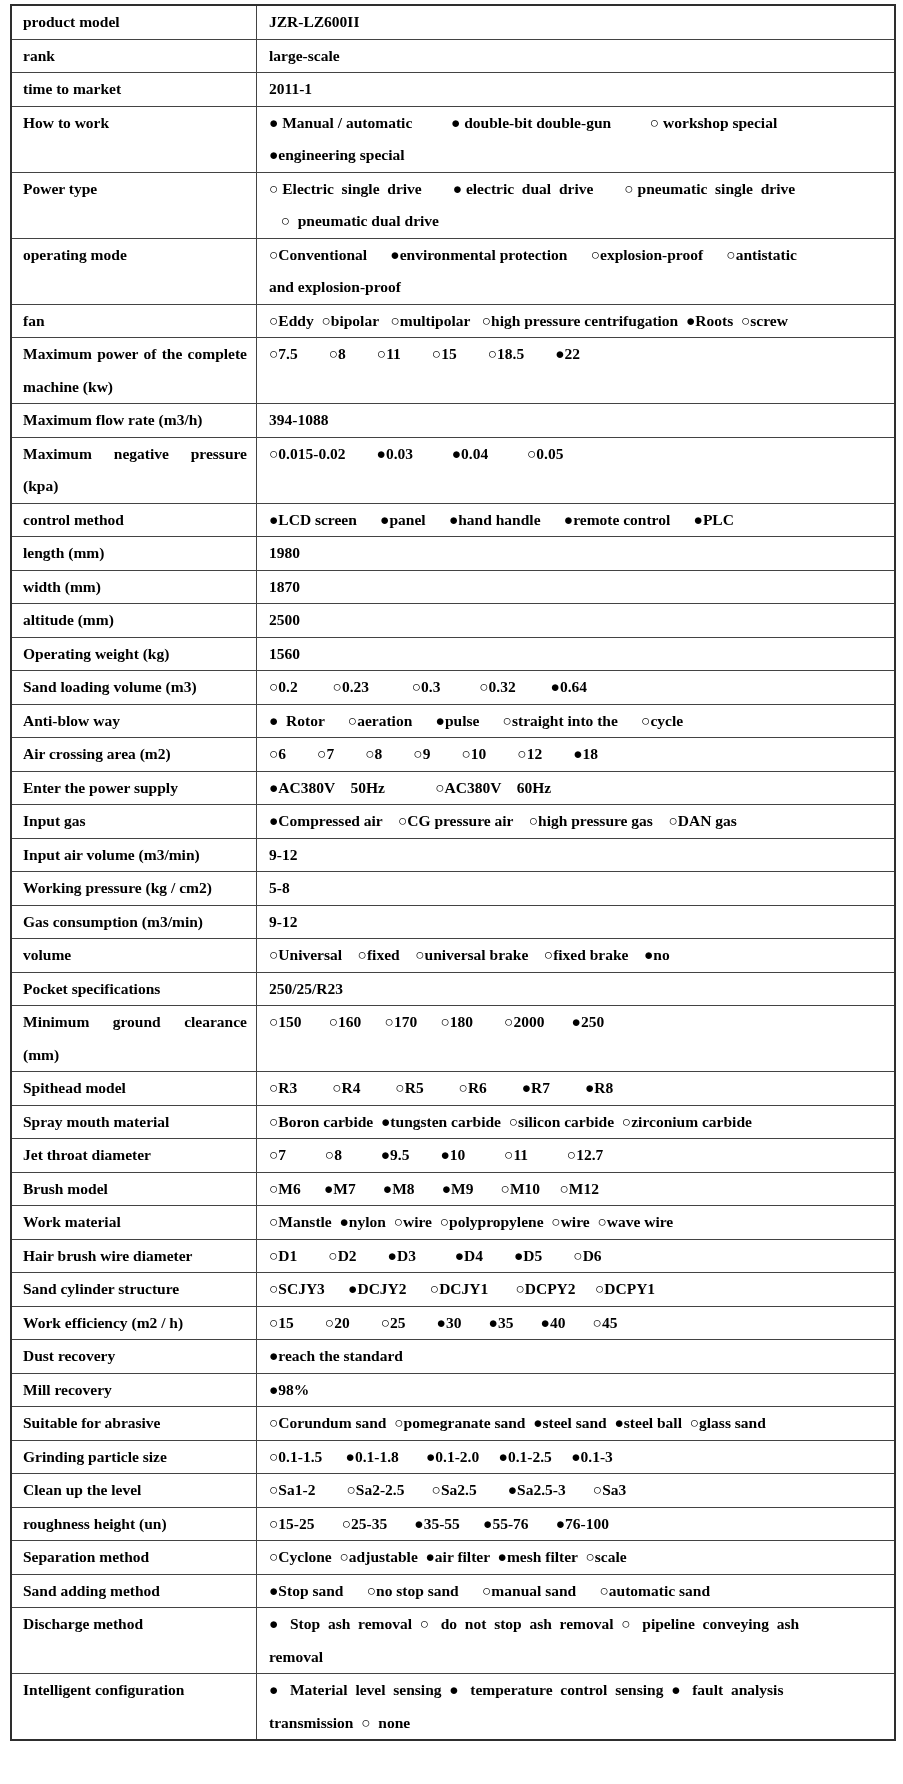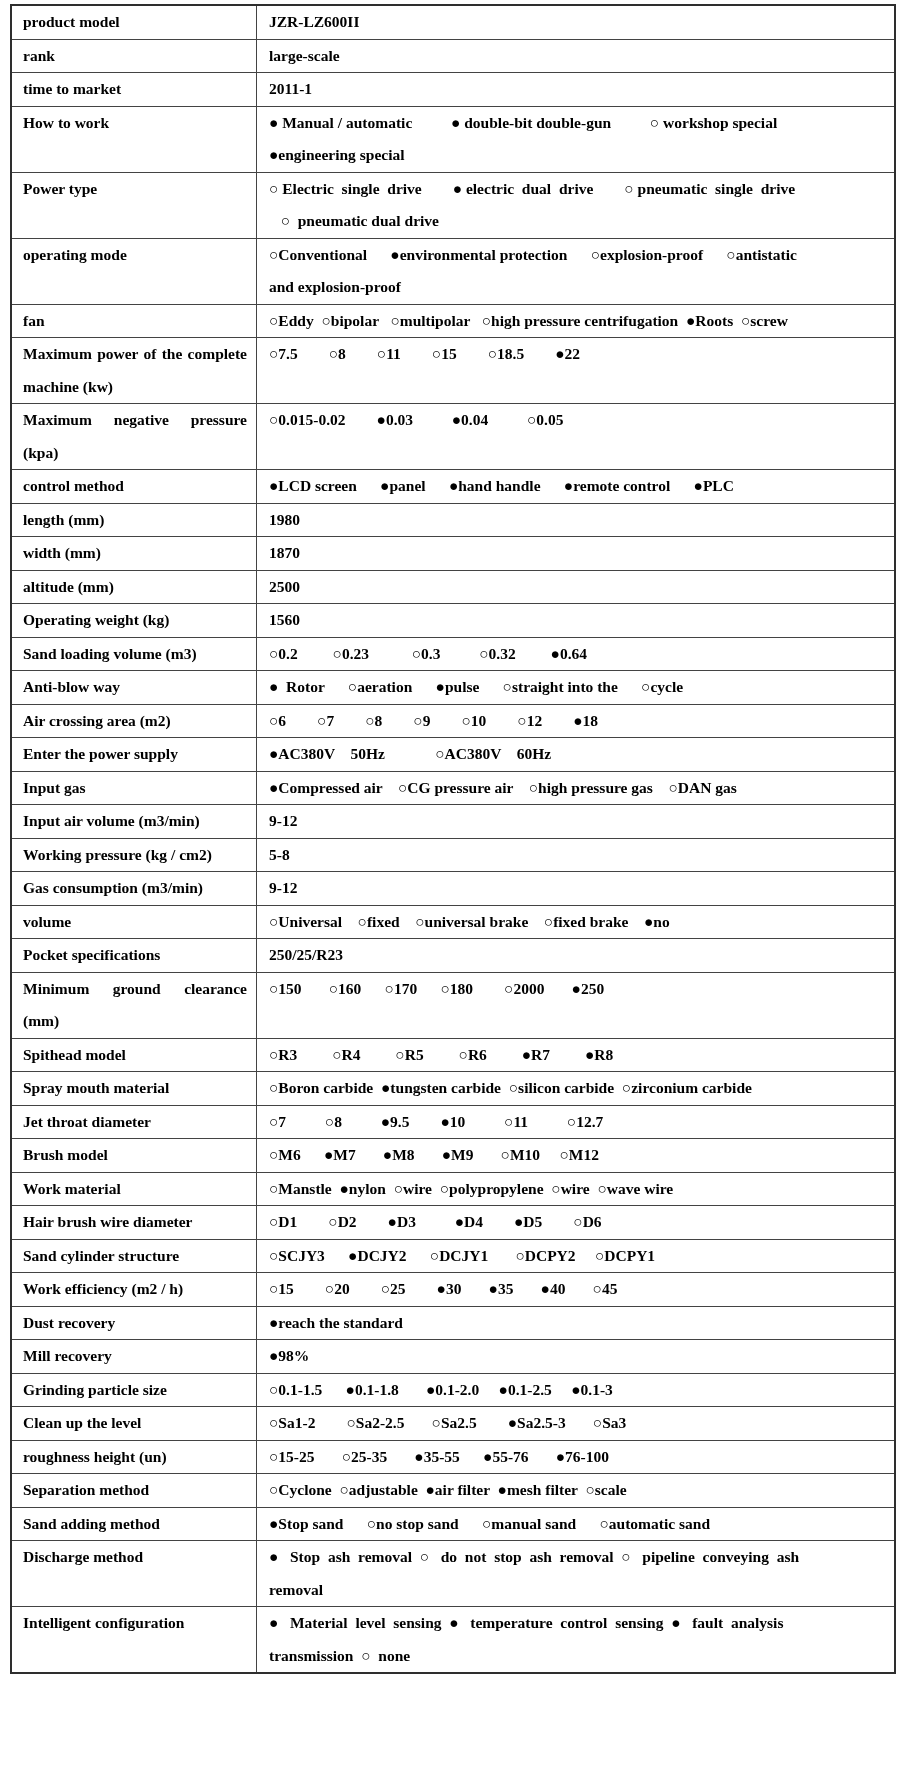--- a/index.html
+++ b/index.html
@@ -75,20 +75,24 @@
       </tr>
       <tr>
         <td class="label">fan</td>
         <td class="value">○Eddy  ○bipolar   ○multipolar   ○high pressure centrifugation  ●Roots  ○screw</td>
       </tr>
       <tr>
         <td class="label">Maximum power of the complete machine (kw)</td>
         <td class="value">○7.5        ○8        ○11        ○15        ○18.5        ●22</td>
       </tr>
       <tr>
+        <td class="label">Maximum flow rate (m3/h)</td>
+        <td class="value">394-1088</td>
+      </tr>
+      <tr>
         <td class="label">Maximum negative pressure (kpa)</td>
         <td class="value">○0.015-0.02        ●0.03          ●0.04          ○0.05</td>
       </tr>
       <tr>
         <td class="label">control method</td>
         <td class="value">●LCD screen      ●panel      ●hand handle      ●remote control      ●PLC</td>
       </tr>
       <tr>
         <td class="label">length (mm)</td>
         <td class="value">1980</td>
@@ -181,20 +185,24 @@
         <td class="label">Work efficiency (m2 / h)</td>
         <td class="value">○15        ○20        ○25        ●30       ●35       ●40       ○45</td>
       </tr>
       <tr>
         <td class="label">Dust recovery</td>
         <td class="value">●reach the standard</td>
       </tr>
       <tr>
         <td class="label">Mill recovery</td>
         <td class="value">●98%</td>
+      </tr>
+      <tr>
+        <td class="label">Suitable for abrasive</td>
+        <td class="value">○Corundum sand  ○pomegranate sand  ●steel sand  ●steel ball  ○glass sand</td>
       </tr>
       <tr>
         <td class="label">Grinding particle size</td>
         <td class="value">○0.1-1.5      ●0.1-1.8       ●0.1-2.0     ●0.1-2.5     ●0.1-3</td>
       </tr>
       <tr>
         <td class="label">Clean up the level</td>
         <td class="value">○Sa1-2        ○Sa2-2.5       ○Sa2.5        ●Sa2.5-3       ○Sa3</td>
       </tr>
       <tr>

